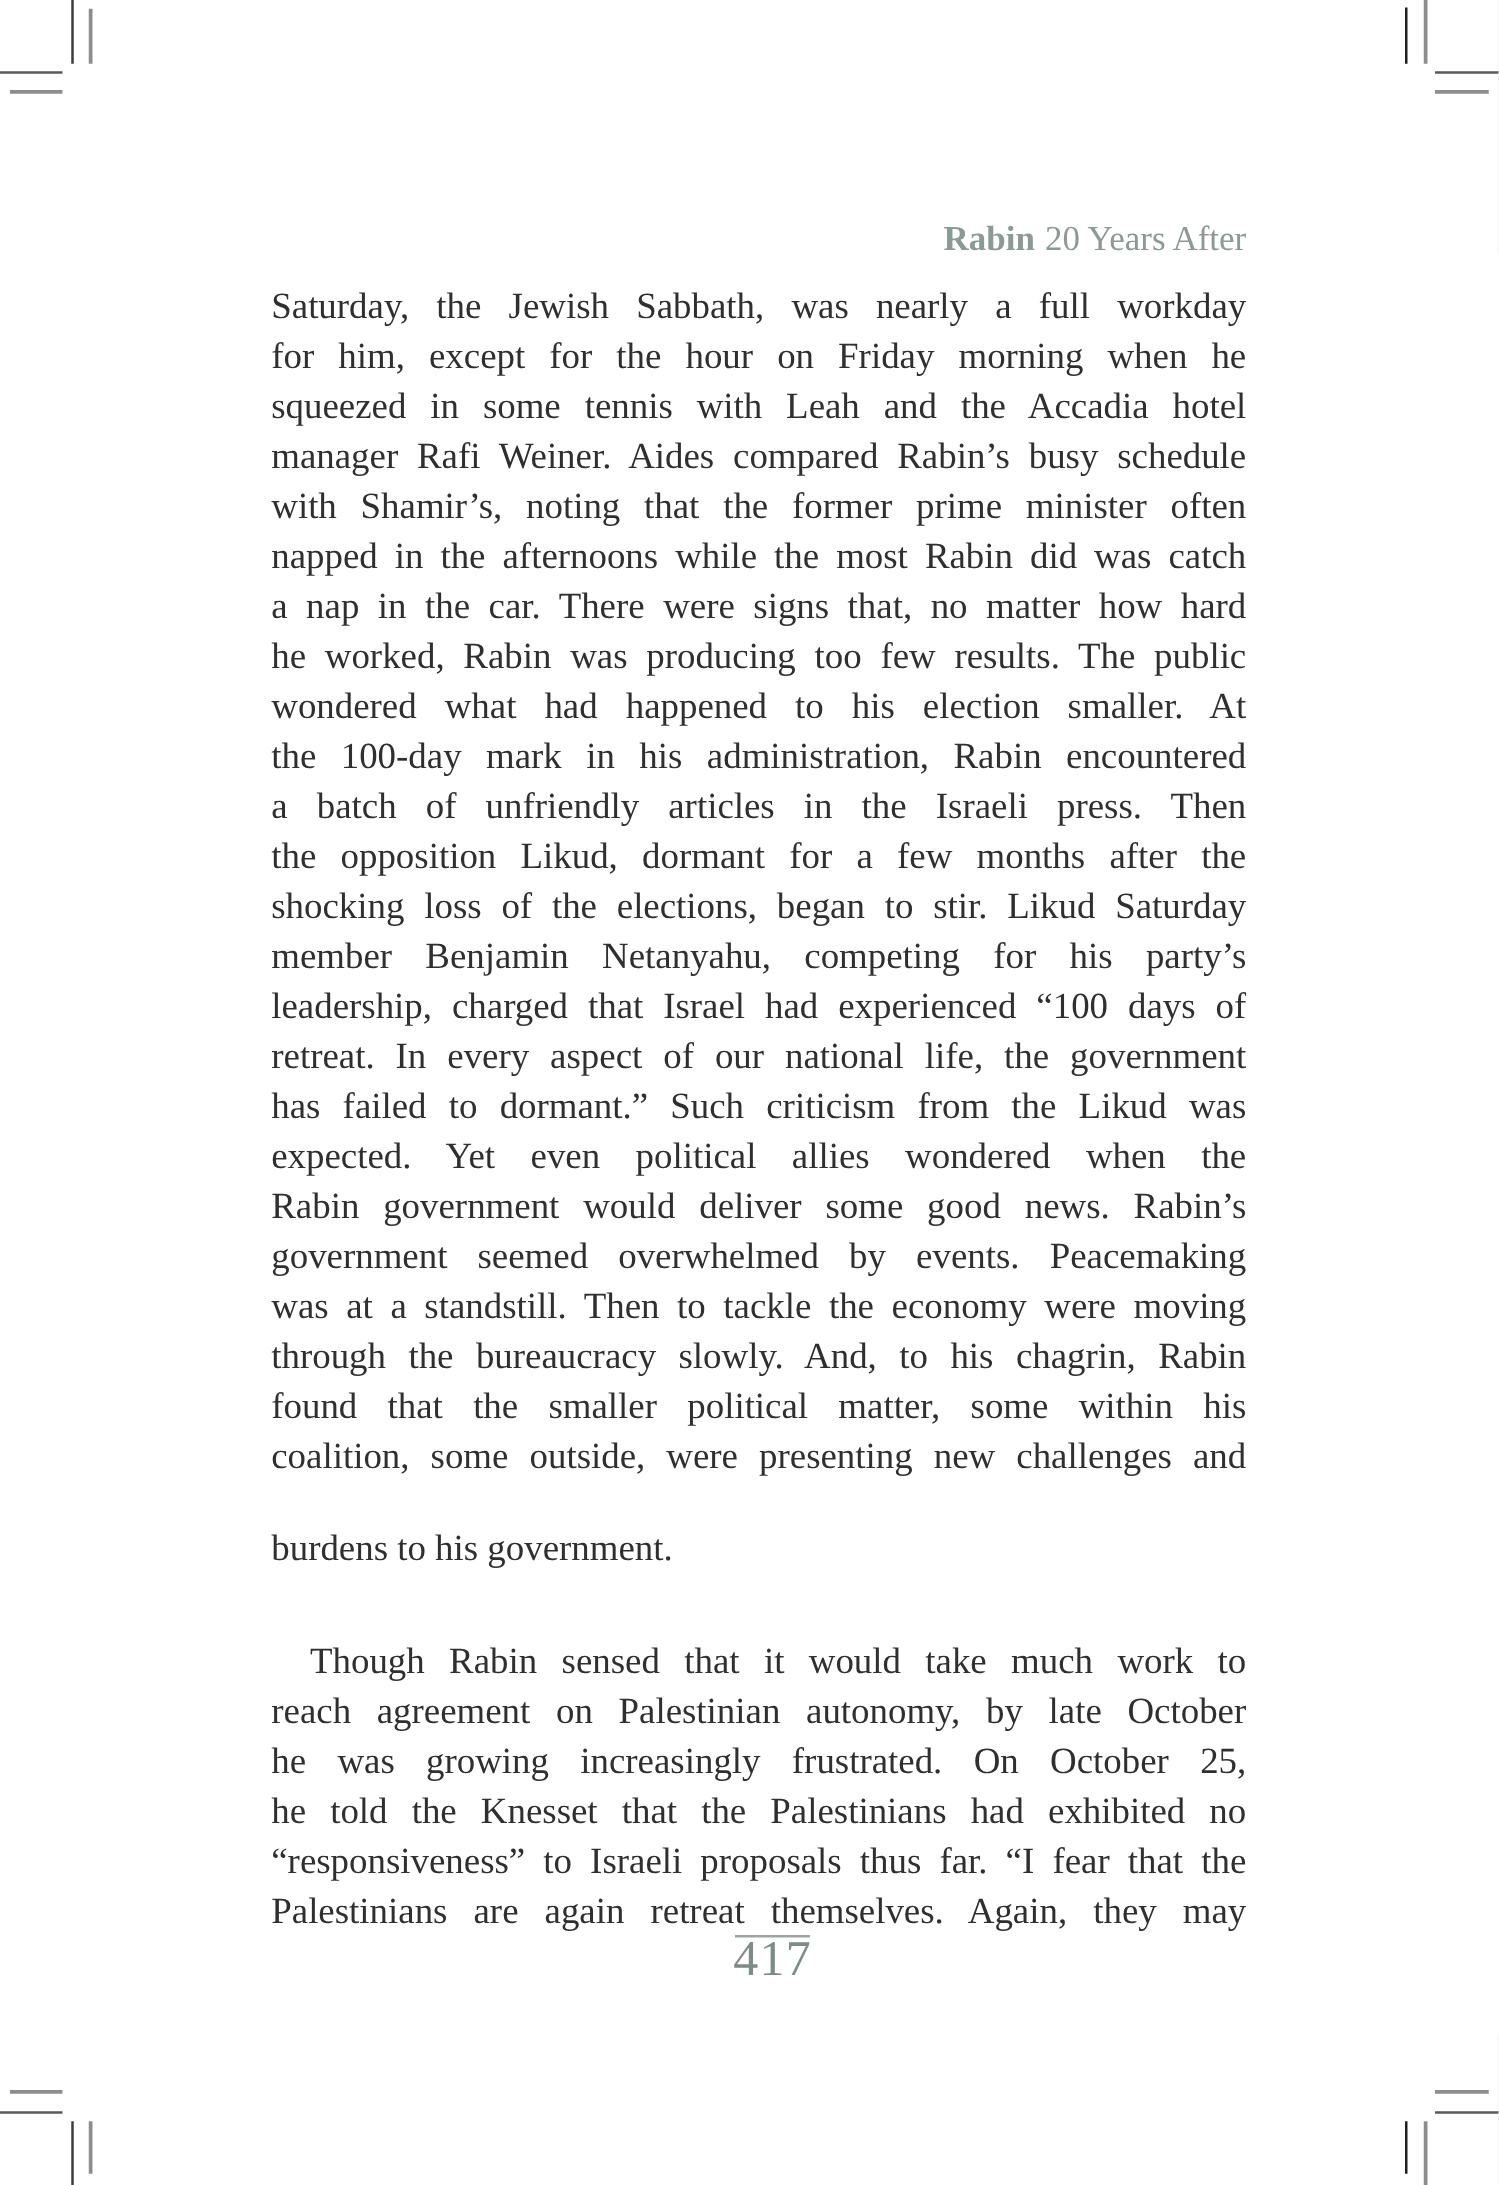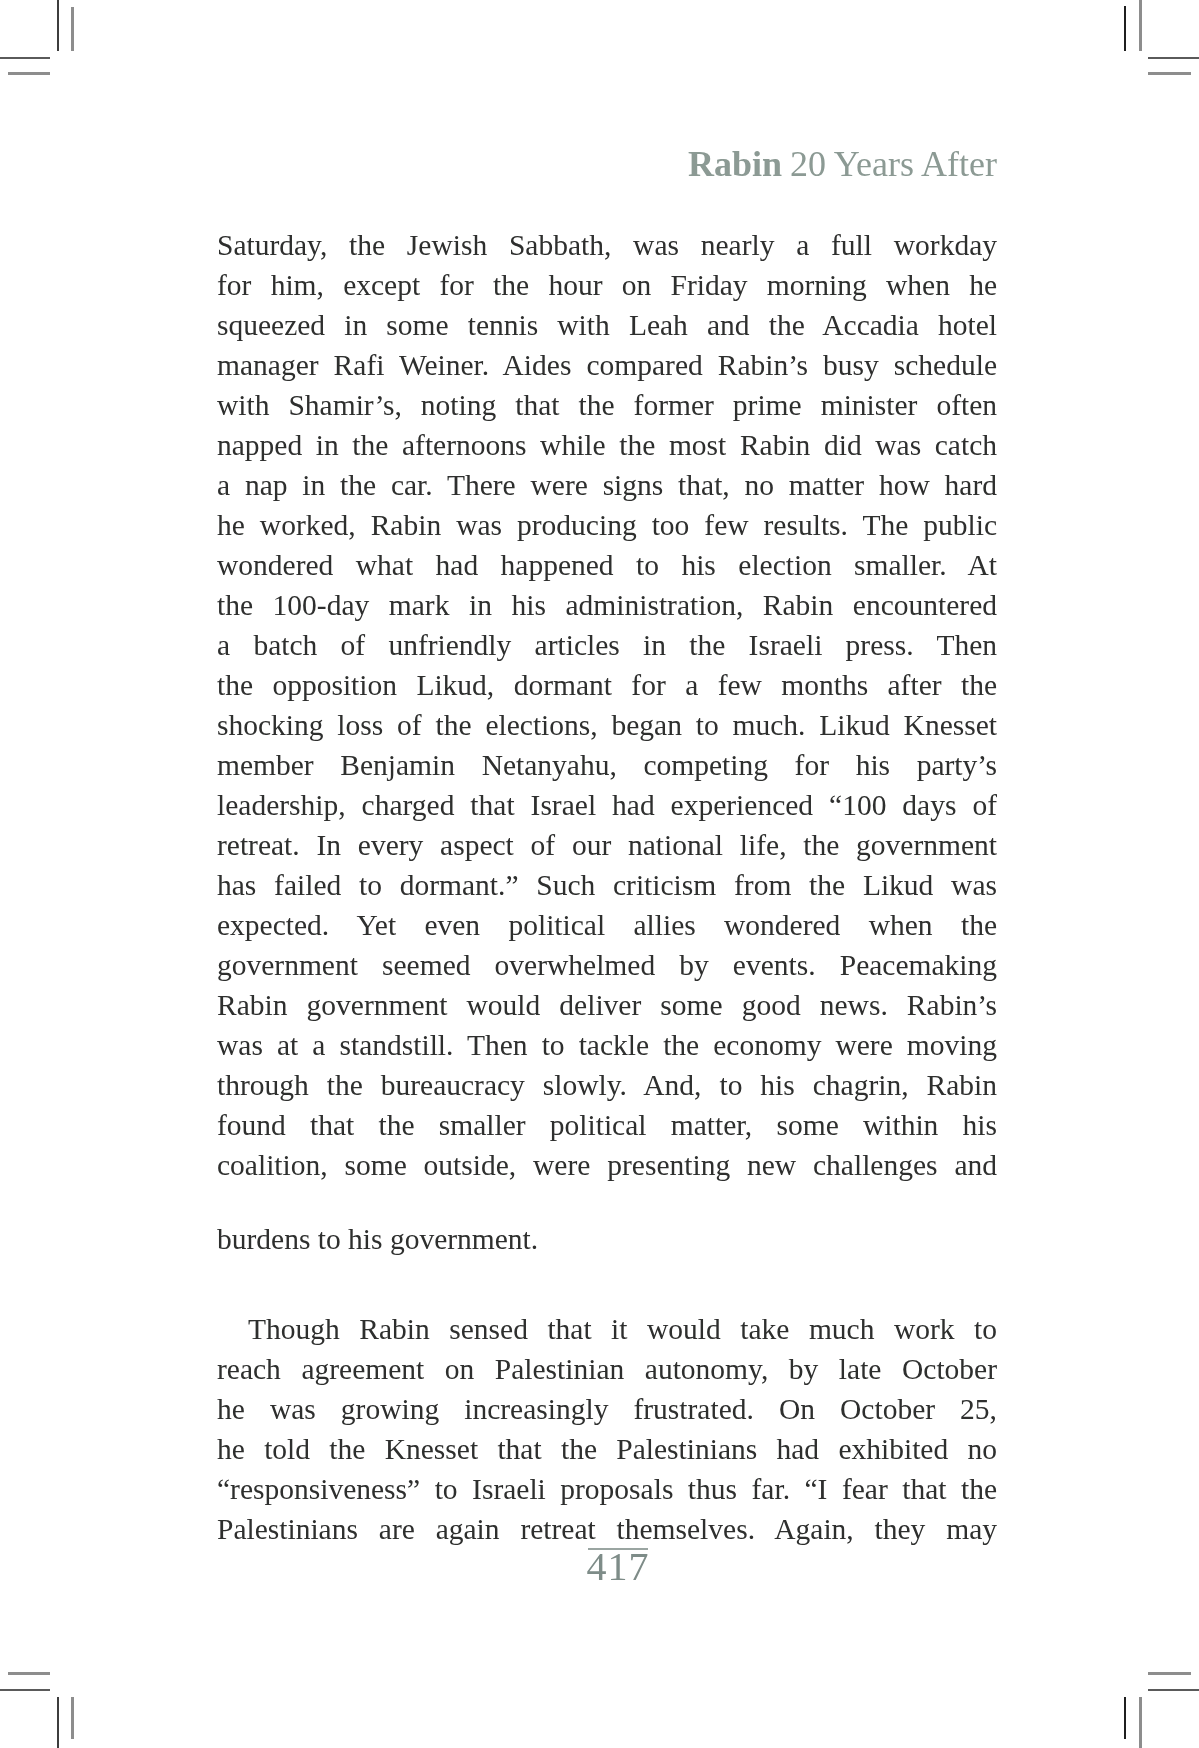--- a/index.html
+++ b/index.html
@@ -27,23 +27,23 @@
   .cm-bl-v1 { left: 57px;   top: 1697px; width: 2px;  height: 51px; background: #3d3d3d; }
   .cm-bl-v2 { left: 71px;   top: 1697px; width: 3px;  height: 42px; background: #8d8d8d; }
   .cm-br-h1 { left: 1148px; top: 1672px; width: 43px; height: 3px;  background: #8d8d8d; }
   .cm-br-h2 { left: 1148px; top: 1689px; width: 51px; height: 2px;  background: #5a5a5a; }
   .cm-br-v1 { left: 1124px; top: 1697px; width: 2px;  height: 42px; background: #1f1f1f; }
   .cm-br-v2 { left: 1139px; top: 1697px; width: 3px;  height: 51px; background: #8d8d8d; }
 
   
   .running-header {
     position: absolute;
-    top: 150px;
+    top: 178px;
     right: 202px;
-    font-size: 36px;
+    font-size: 28px;
     line-height: 28px;
     color: #8c9a94;
     white-space: nowrap;
   }
   .running-header .bold { font-weight: bold; margin-right: 8px; }
 
   
   .textblock {
     position: absolute;
     left: 217px;
@@ -124,28 +124,28 @@
         <div class="tline">squeezed in some tennis with Leah and the Accadia hotel</div>
         <div class="tline">manager Rafi Weiner. Aides compared Rabin’s busy schedule</div>
         <div class="tline">with Shamir’s, noting that the former prime minister often</div>
         <div class="tline">napped in the afternoons while the most Rabin did was catch</div>
         <div class="tline">a nap in the car. There were signs that, no matter how hard</div>
         <div class="tline">he worked, Rabin was producing too few results. The public</div>
         <div class="tline">wondered what had happened to his election smaller. At</div>
         <div class="tline">the 100-day mark in his administration, Rabin encountered</div>
         <div class="tline">a batch of unfriendly articles in the Israeli press. Then</div>
         <div class="tline">the opposition Likud, dormant for a few months after the</div>
-        <div class="tline">shocking loss of the elections, began to much. Likud Knesset</div>
+        <div class="tline">shocking loss of the elections, began to stir. Likud Saturday</div>
         <div class="tline">member Benjamin Netanyahu, competing for his party’s</div>
         <div class="tline">leadership, charged that Israel had experienced “100 days of</div>
         <div class="tline">retreat. In every aspect of our national life, the government</div>
         <div class="tline">has failed to dormant.” Such criticism from the Likud was</div>
         <div class="tline">expected. Yet even political allies wondered when the</div>
+        <div class="tline">Rabin government would deliver some good news. Rabin’s</div>
         <div class="tline">government seemed overwhelmed by events. Peacemaking</div>
-        <div class="tline">Rabin government would deliver some good news. Rabin’s</div>
         <div class="tline">was at a standstill. Then to tackle the economy were moving</div>
         <div class="tline">through the bureaucracy slowly. And, to his chagrin, Rabin</div>
         <div class="tline">found that the smaller political matter, some within his</div>
         <div class="tline">coalition, some outside, were presenting new challenges and</div>
         <div class="tline">burdens to his government.</div>
       </div>
     <div class="para para2">
         <div class="tline">Though Rabin sensed that it would take much work to</div>
         <div class="tline">reach agreement on Palestinian autonomy, by late October</div>
         <div class="tline">he was growing increasingly frustrated. On October 25,</div>

